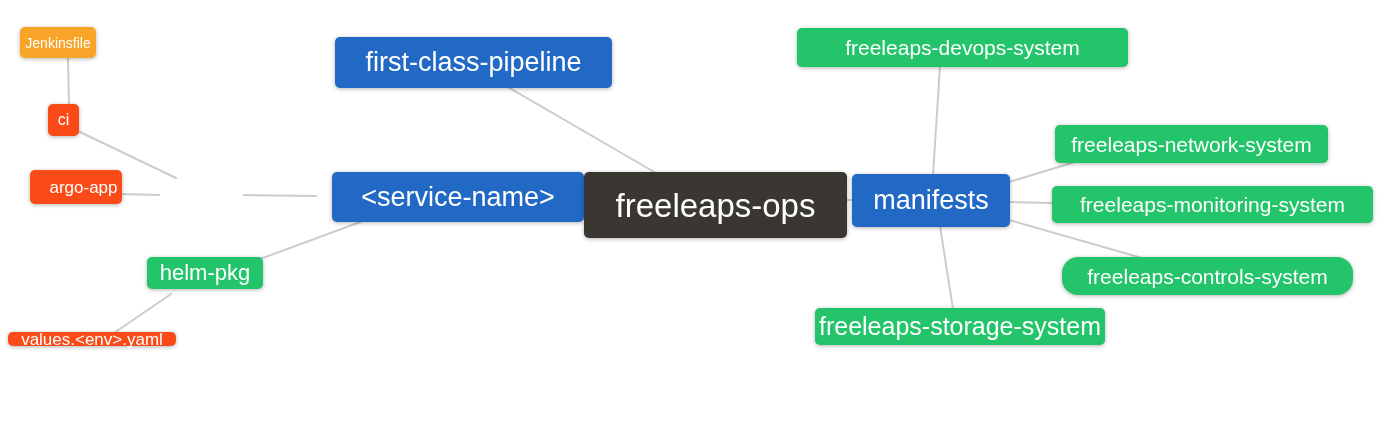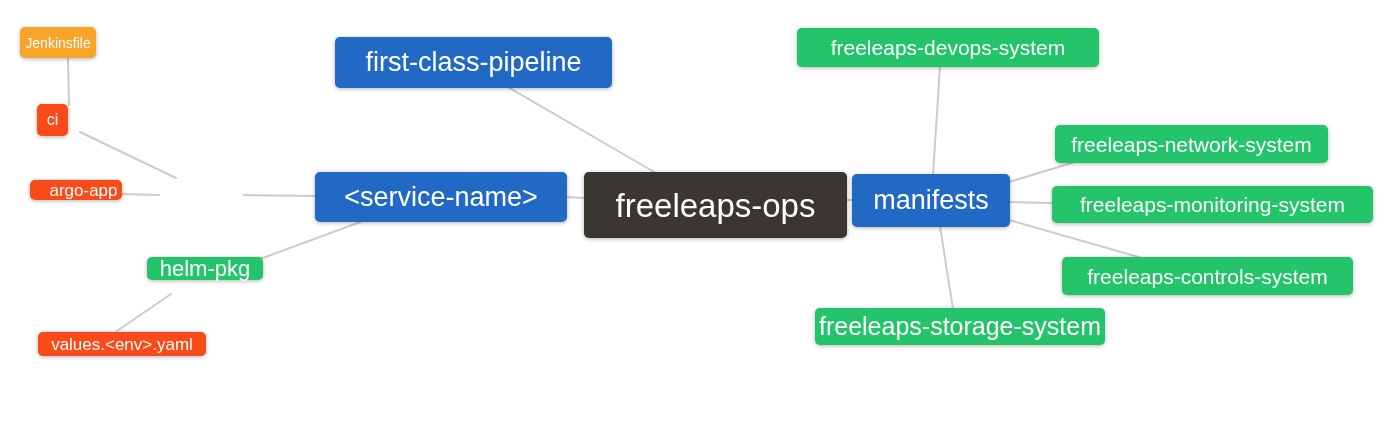--- a/index.html
+++ b/index.html
@@ -43,33 +43,33 @@
     user-select: none;
   }
   .c-blue   { background: #2269c5; }
   .c-green  { background: #23c46a; }
   .c-red    { background: #f94a17; }
   .c-orange { background: #f7a428; }
   .c-dark   { background: #3a3632; }
 
   
   .n-jenkinsfile { left: 20px;   top: 27px;  width: 76px;  height: 31px; font-size: 14px; }
-  .n-ci          { left: 37px;   top: 104px; width: 31px;  height: 32px; font-size: 16px; }
-  .n-argo-app    { left: 30px;   top: 180px; width: 92px;  height: 20px; font-size: 17px; padding-left: 15px; }
+  .n-ci          { left: 48px;   top: 104px; width: 31px;  height: 32px; font-size: 16px; }
+  .n-argo-app    { left: 30px;   top: 170px; width: 92px;  height: 34px; font-size: 17px; padding-left: 15px; }
   .n-env         { left: 158px;  top: 175px; width: 87px;  height: 40px; font-size: 22px; }
-  .n-helm-pkg    { left: 147px;  top: 257px; width: 116px; height: 23px; font-size: 22px; }
-  .n-values      { left: 8px;    top: 332px; width: 168px; height: 24px; font-size: 17px; margin-left: 30px; }
+  .n-helm-pkg    { left: 147px;  top: 257px; width: 116px; height: 32px; font-size: 22px; }
+  .n-values      { left: 8px;    top: 332px; width: 168px; height: 14px; font-size: 17px; }
   .n-pipeline    { left: 313px;  top: 37px;  width: 277px; height: 51px; font-size: 27px; margin-left: 22px; }
-  .n-service     { left: 315px;  top: 172px; width: 252px; height: 50px; font-size: 27px; }
+  .n-service     { left: 332px;  top: 172px; width: 252px; height: 50px; font-size: 27px; }
   .n-ops         { left: 584px;  top: 172px; width: 263px; height: 66px; font-size: 33px; }
   .n-manifests   { left: 852px;  top: 174px; width: 158px; height: 53px; font-size: 27px; }
-  .n-devops      { left: 797px;  top: 28px;  width: 302px; height: 39px; font-size: 21px; }
+  .n-devops      { left: 797px;  top: 28px;  width: 331px; height: 39px; font-size: 21px; }
   .n-network     { left: 1055px; top: 112px; width: 273px; height: 38px; font-size: 21px; margin-top: 13px; }
   .n-monitoring  { left: 1052px; top: 186px; width: 321px; height: 37px; font-size: 21px; }
-  .n-controls    { left: 1062px; top: 257px; width: 291px; height: 38px; font-size: 21px; }
+  .n-controls    { left: 1062px; top: 257px; width: 291px; height: 38px; font-size: 21px; border-radius: 16px; }
   .n-storage     { left: 815px;  top: 308px; width: 290px; height: 37px; font-size: 25px; }
 </style>
 </head>
 <body>
 
 <div class="canvas">
 
   <svg class="edges" viewBox="0 0 1390 421" xmlns="http://www.w3.org/2000/svg">
     <line x1="68" y1="57" x2="69" y2="105"></line>
     <line x1="80" y1="132" x2="176" y2="178"></line>

